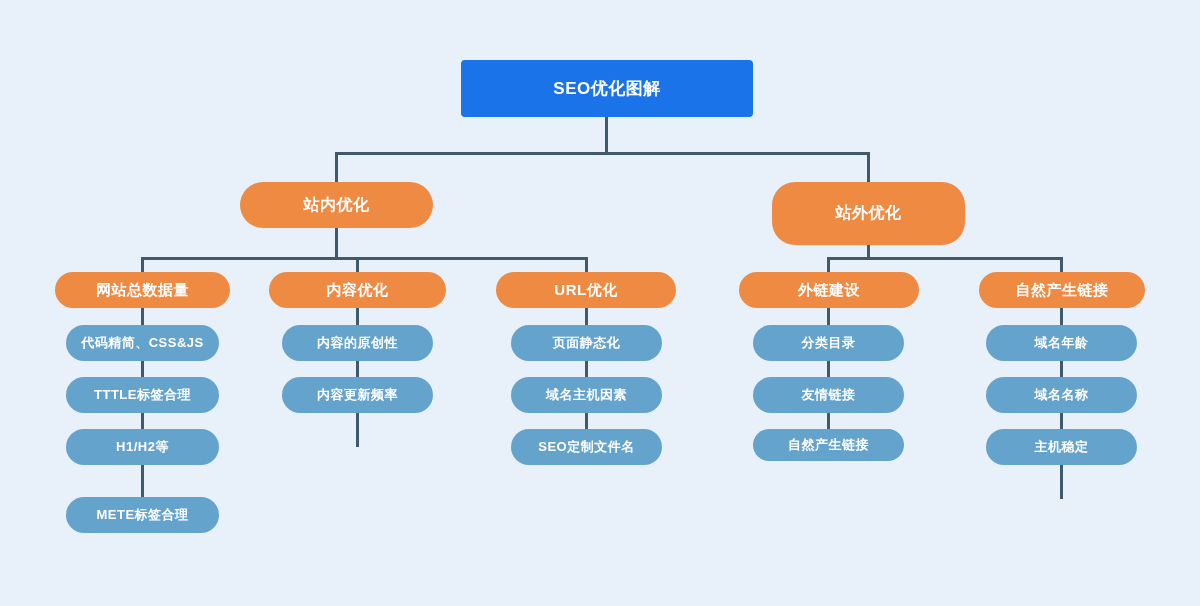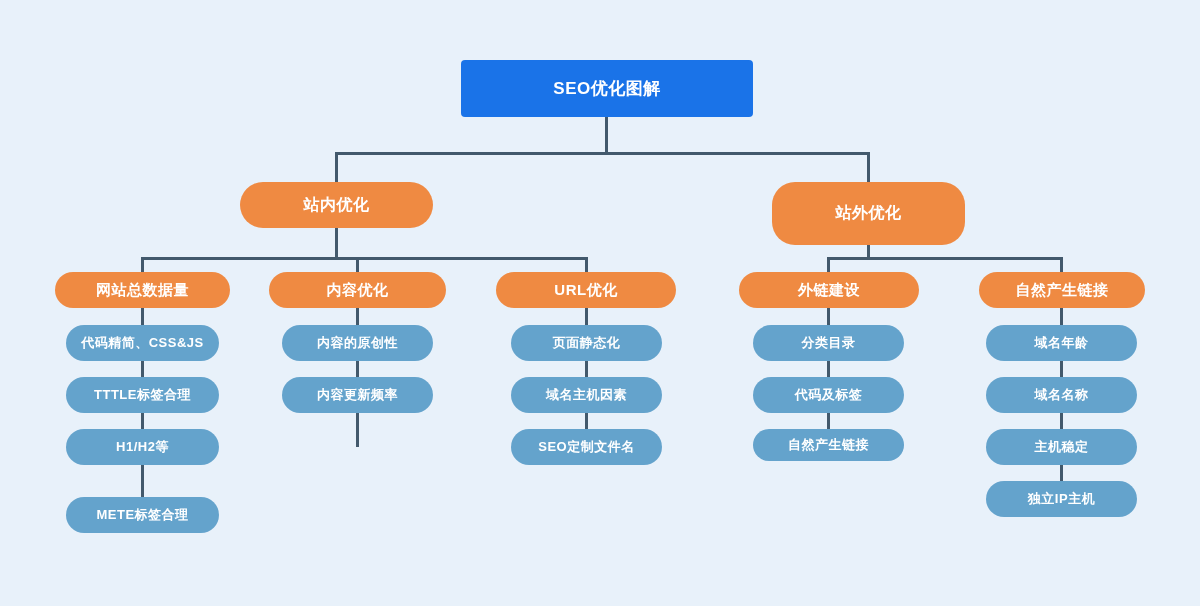--- a/index.html
+++ b/index.html
@@ -133,32 +133,29 @@
     <span>域名主机因素</span>
   </div>
   <div class="node node-leaf" style="left:511px; top:429px; width:151px; height:36px;text-align:center;">
     <span>SEO定制文件名</span>
   </div>
 
   <div class="node node-leaf" style="left:753px; top:325px; width:151px; height:36px;">
     <span>分类目录</span>
   </div>
   <div class="node node-leaf" style="left:753px; top:377px; width:151px; height:36px;">
-    <span>代码及标签</span>
+    <span>友情链接</span>
   </div>
   <div class="node node-leaf" style="left:753px; top:429px; width:151px; height:32px;">
     <span>自然产生链接</span>
   </div>
 
   <div class="node node-leaf" style="left:986px; top:325px; width:151px; height:36px;">
     <span>域名年龄</span>
   </div>
   <div class="node node-leaf" style="left:986px; top:377px; width:151px; height:36px;">
     <span>域名名称</span>
   </div>
   <div class="node node-leaf" style="left:986px; top:429px; width:151px; height:36px;">
     <span>主机稳定</span>
   </div>
-  <div class="node node-leaf" style="left:986px; top:481px; width:151px; height:36px;">
-    <span>独立IP主机</span>
-  </div>
 
 </div>
 
 </body></html>

